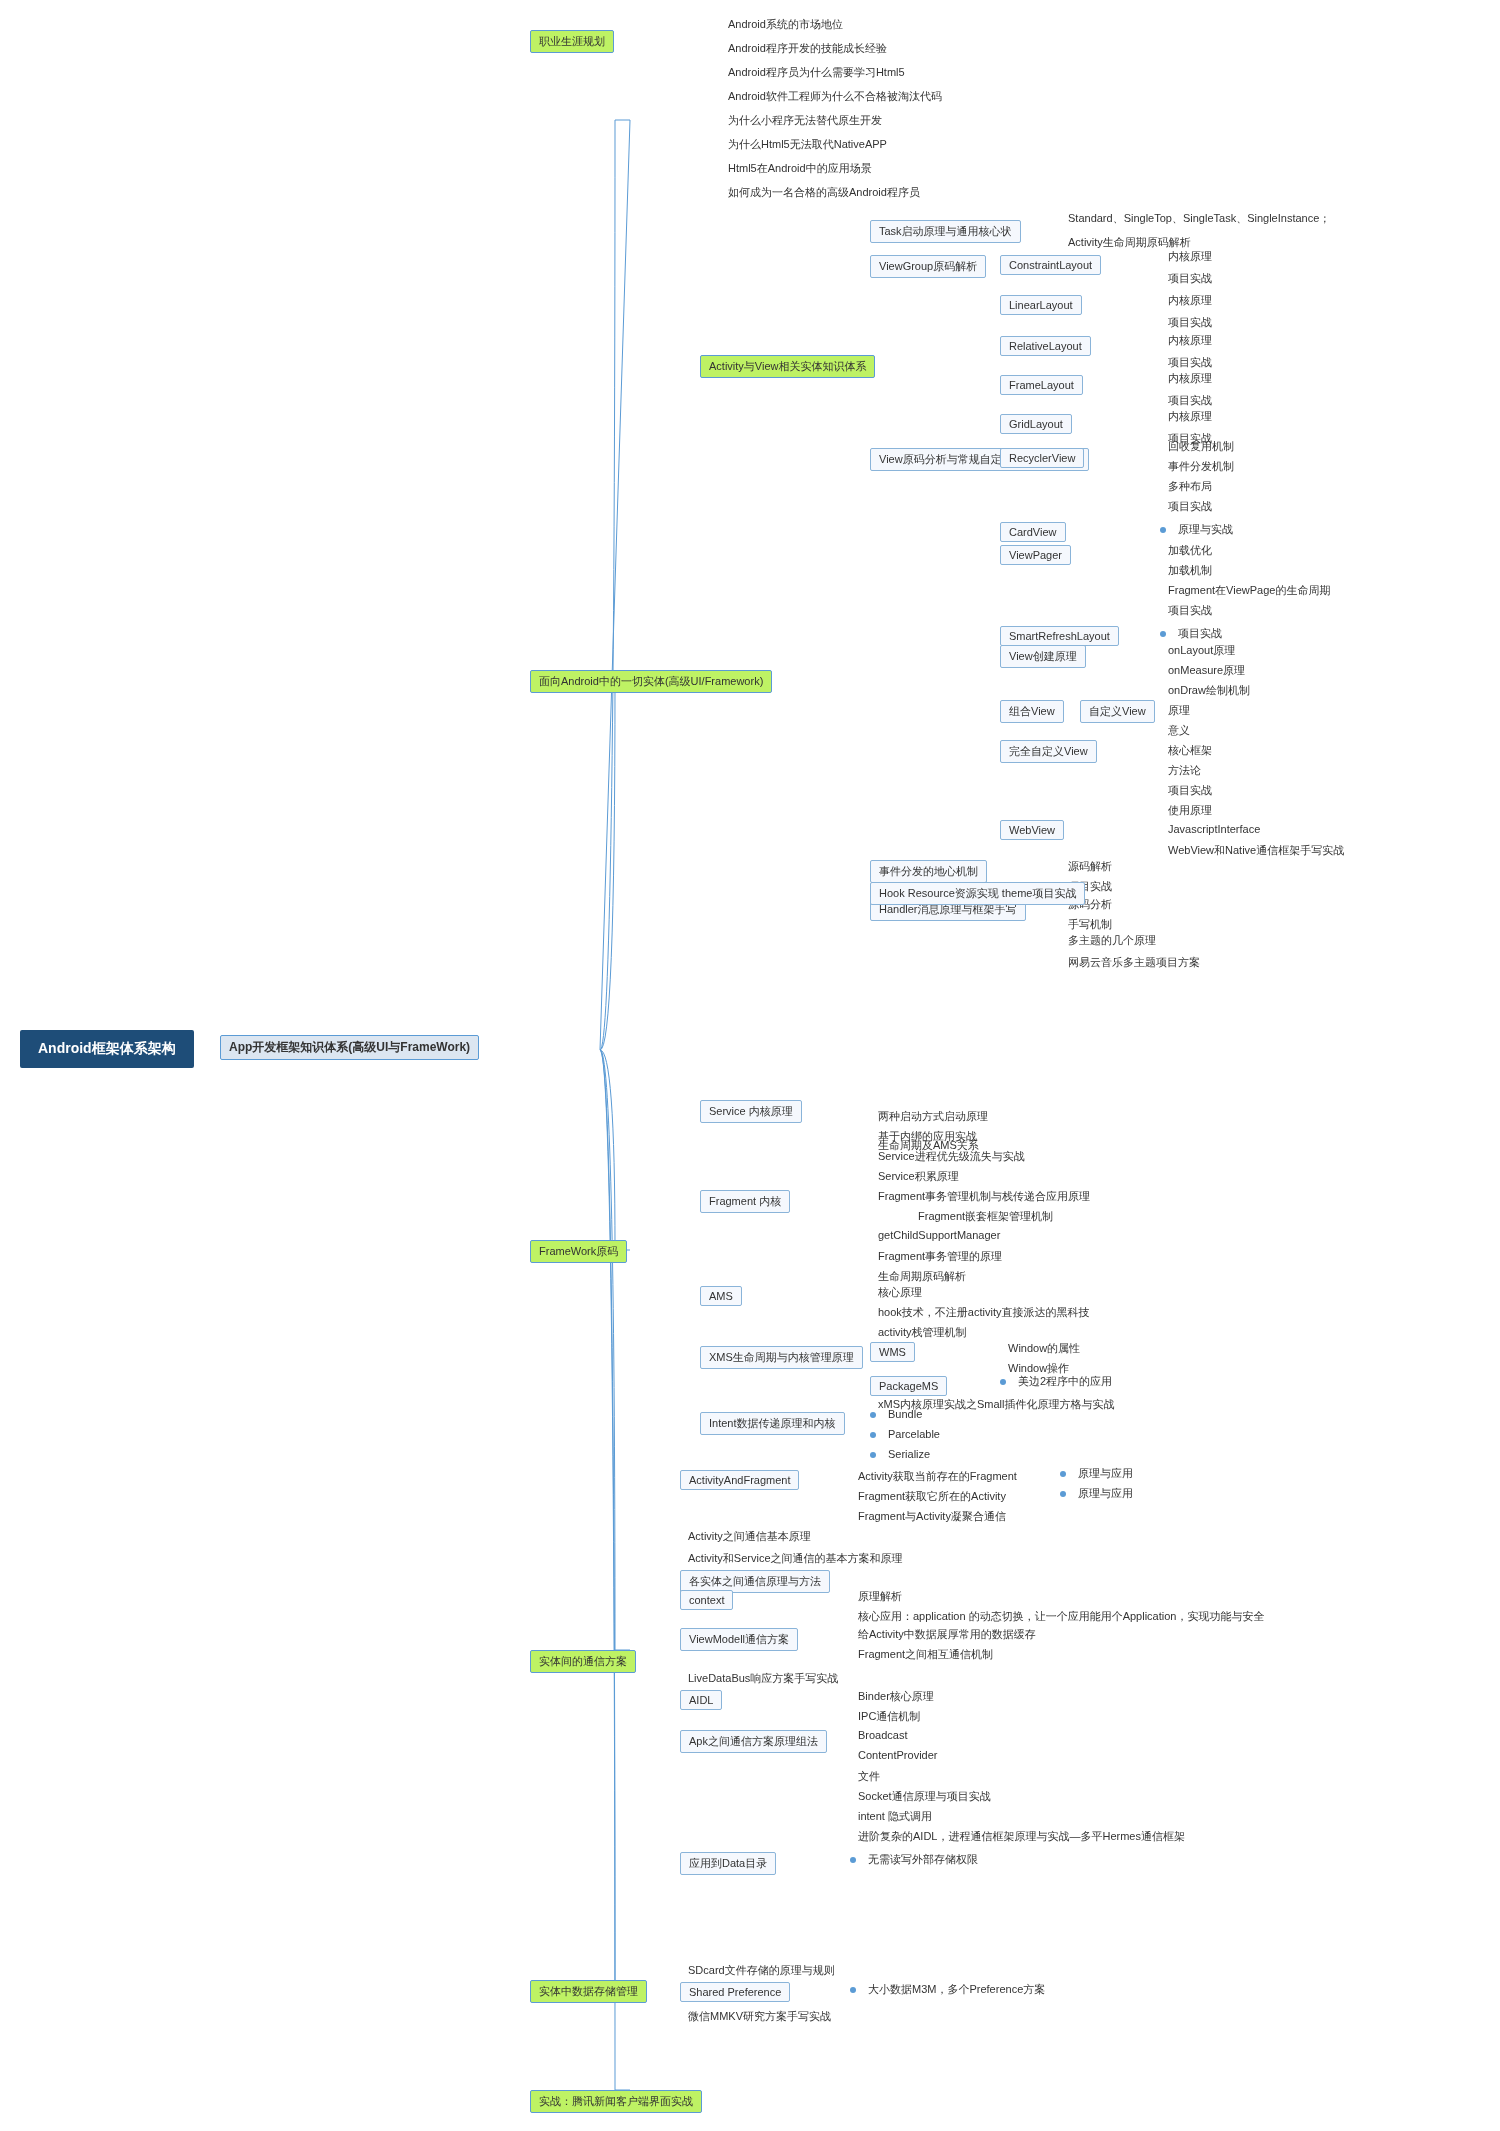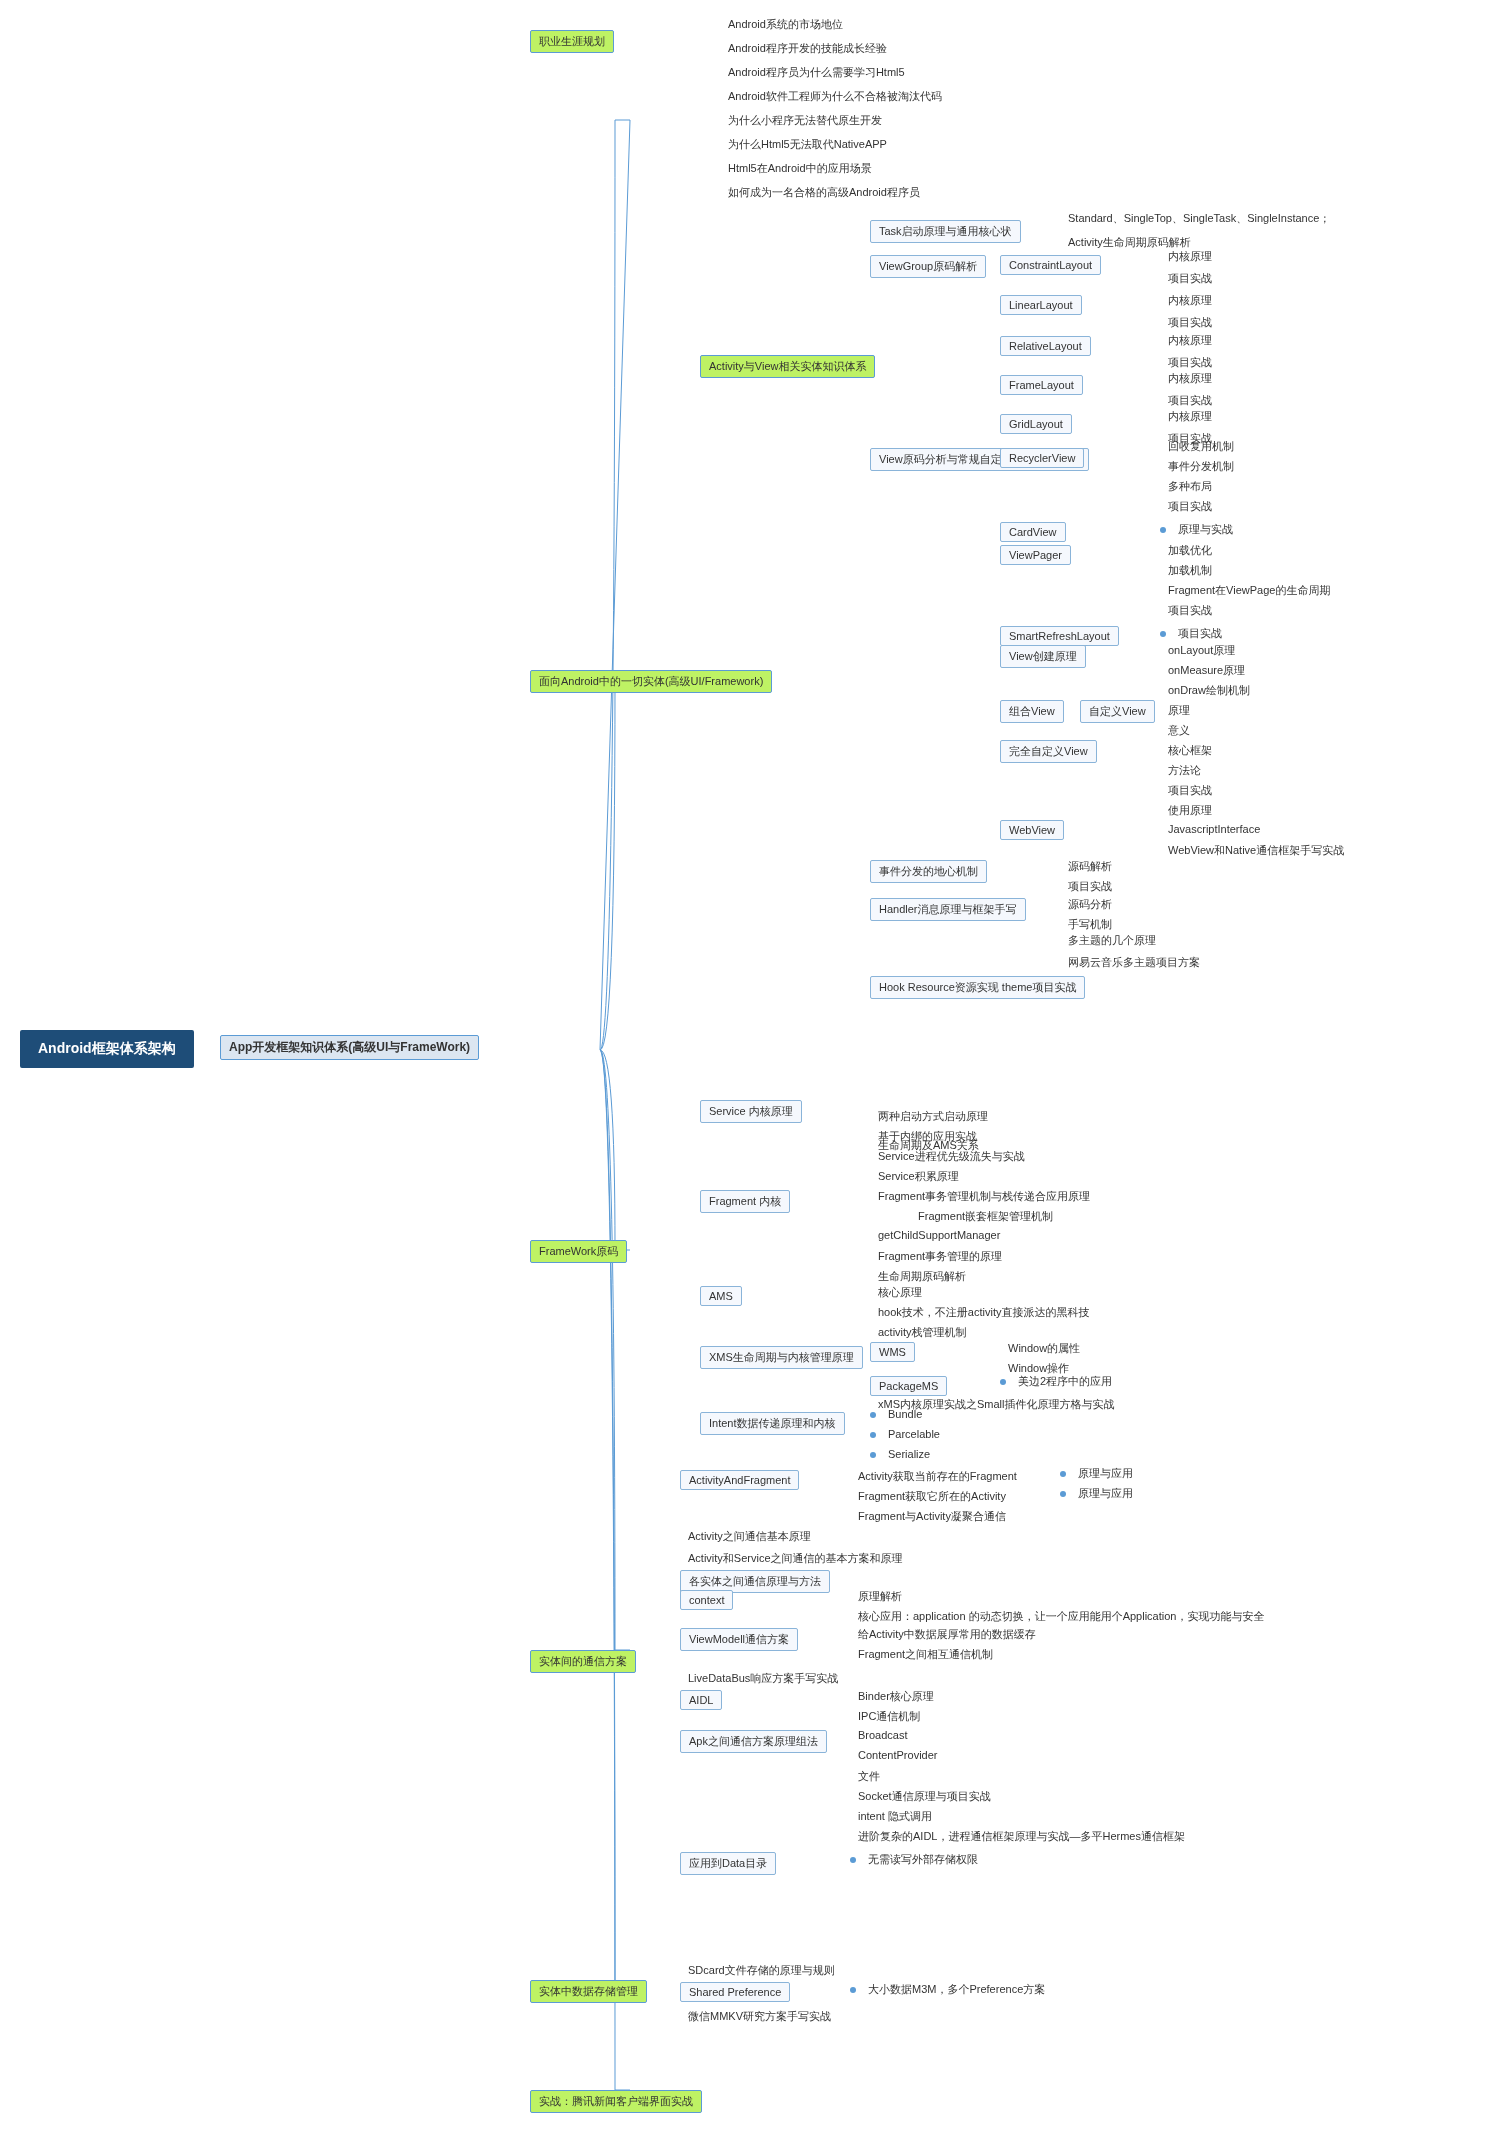--- a/index.html
+++ b/index.html
@@ -343,21 +343,21 @@
   <div class="node" style="left:870px; top:898px;">
     <div class="node-box level3">Handler消息原理与框架手写</div>
   </div>
   <div class="node" style="left:1060px; top:894px;">
     <div class="node-box leaf">源码分析</div>
   </div>
   <div class="node" style="left:1060px; top:914px;">
     <div class="node-box leaf">手写机制</div>
   </div>
 
-  <div class="node" style="left:870px; top:976px;text-decoration:underline;">
+  <div class="node" style="left:870px; top:882px;text-decoration:underline;">
     <div class="node-box level3">Hook Resource资源实现 theme项目实战</div>
   </div>
   <div class="node" style="left:1060px; top:930px;">
     <div class="node-box leaf">多主题的几个原理</div>
   </div>
   <div class="node" style="left:1060px; top:952px;">
     <div class="node-box leaf">网易云音乐多主题项目方案</div>
   </div>
 
   <div class="node" style="left:530px; top:1240px;">

